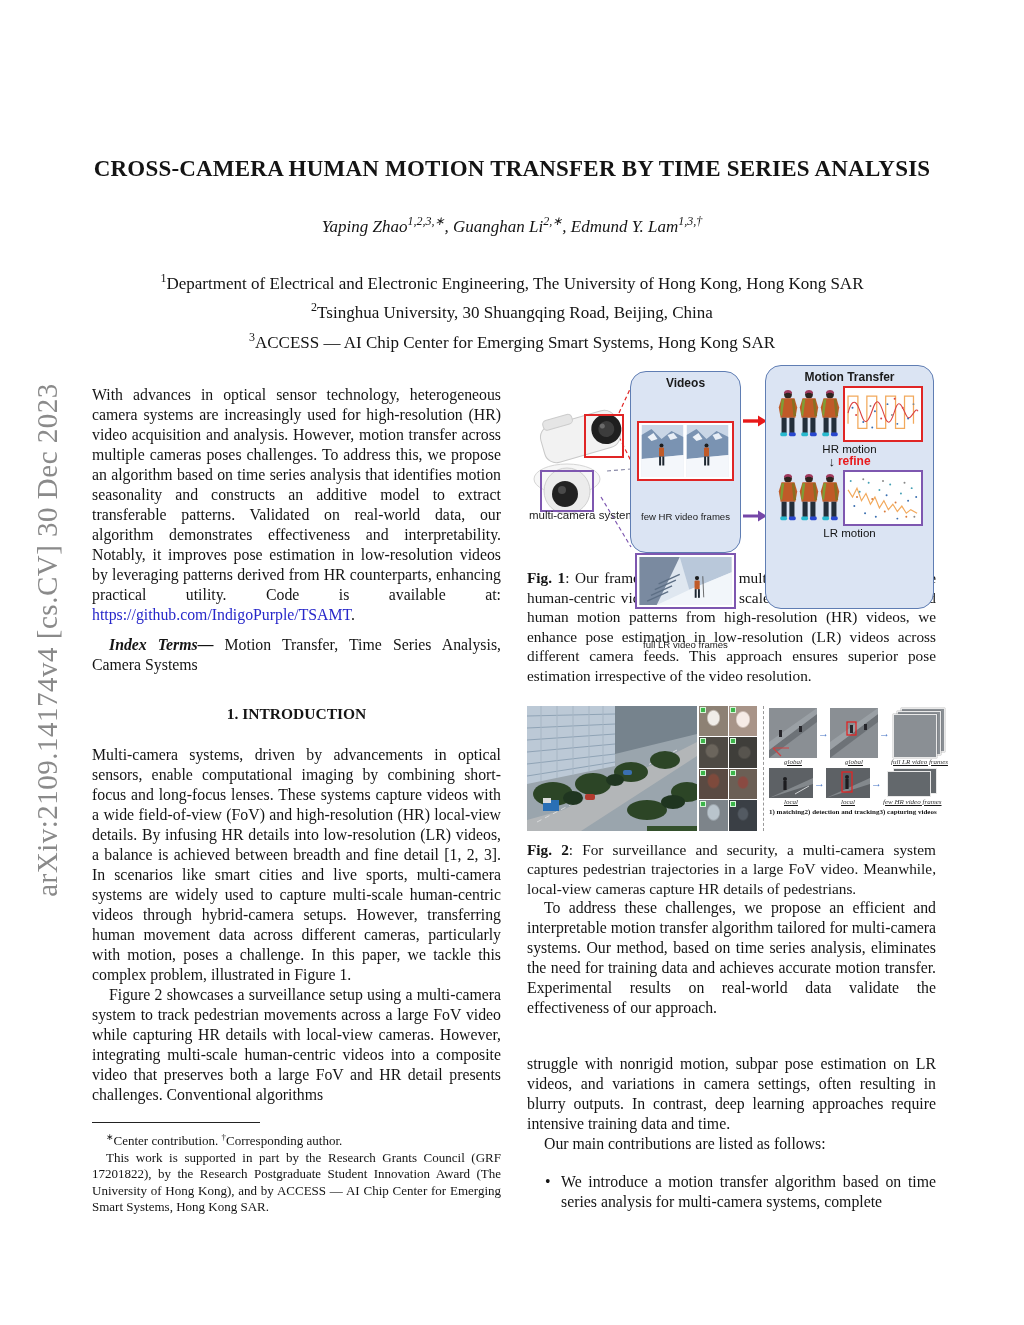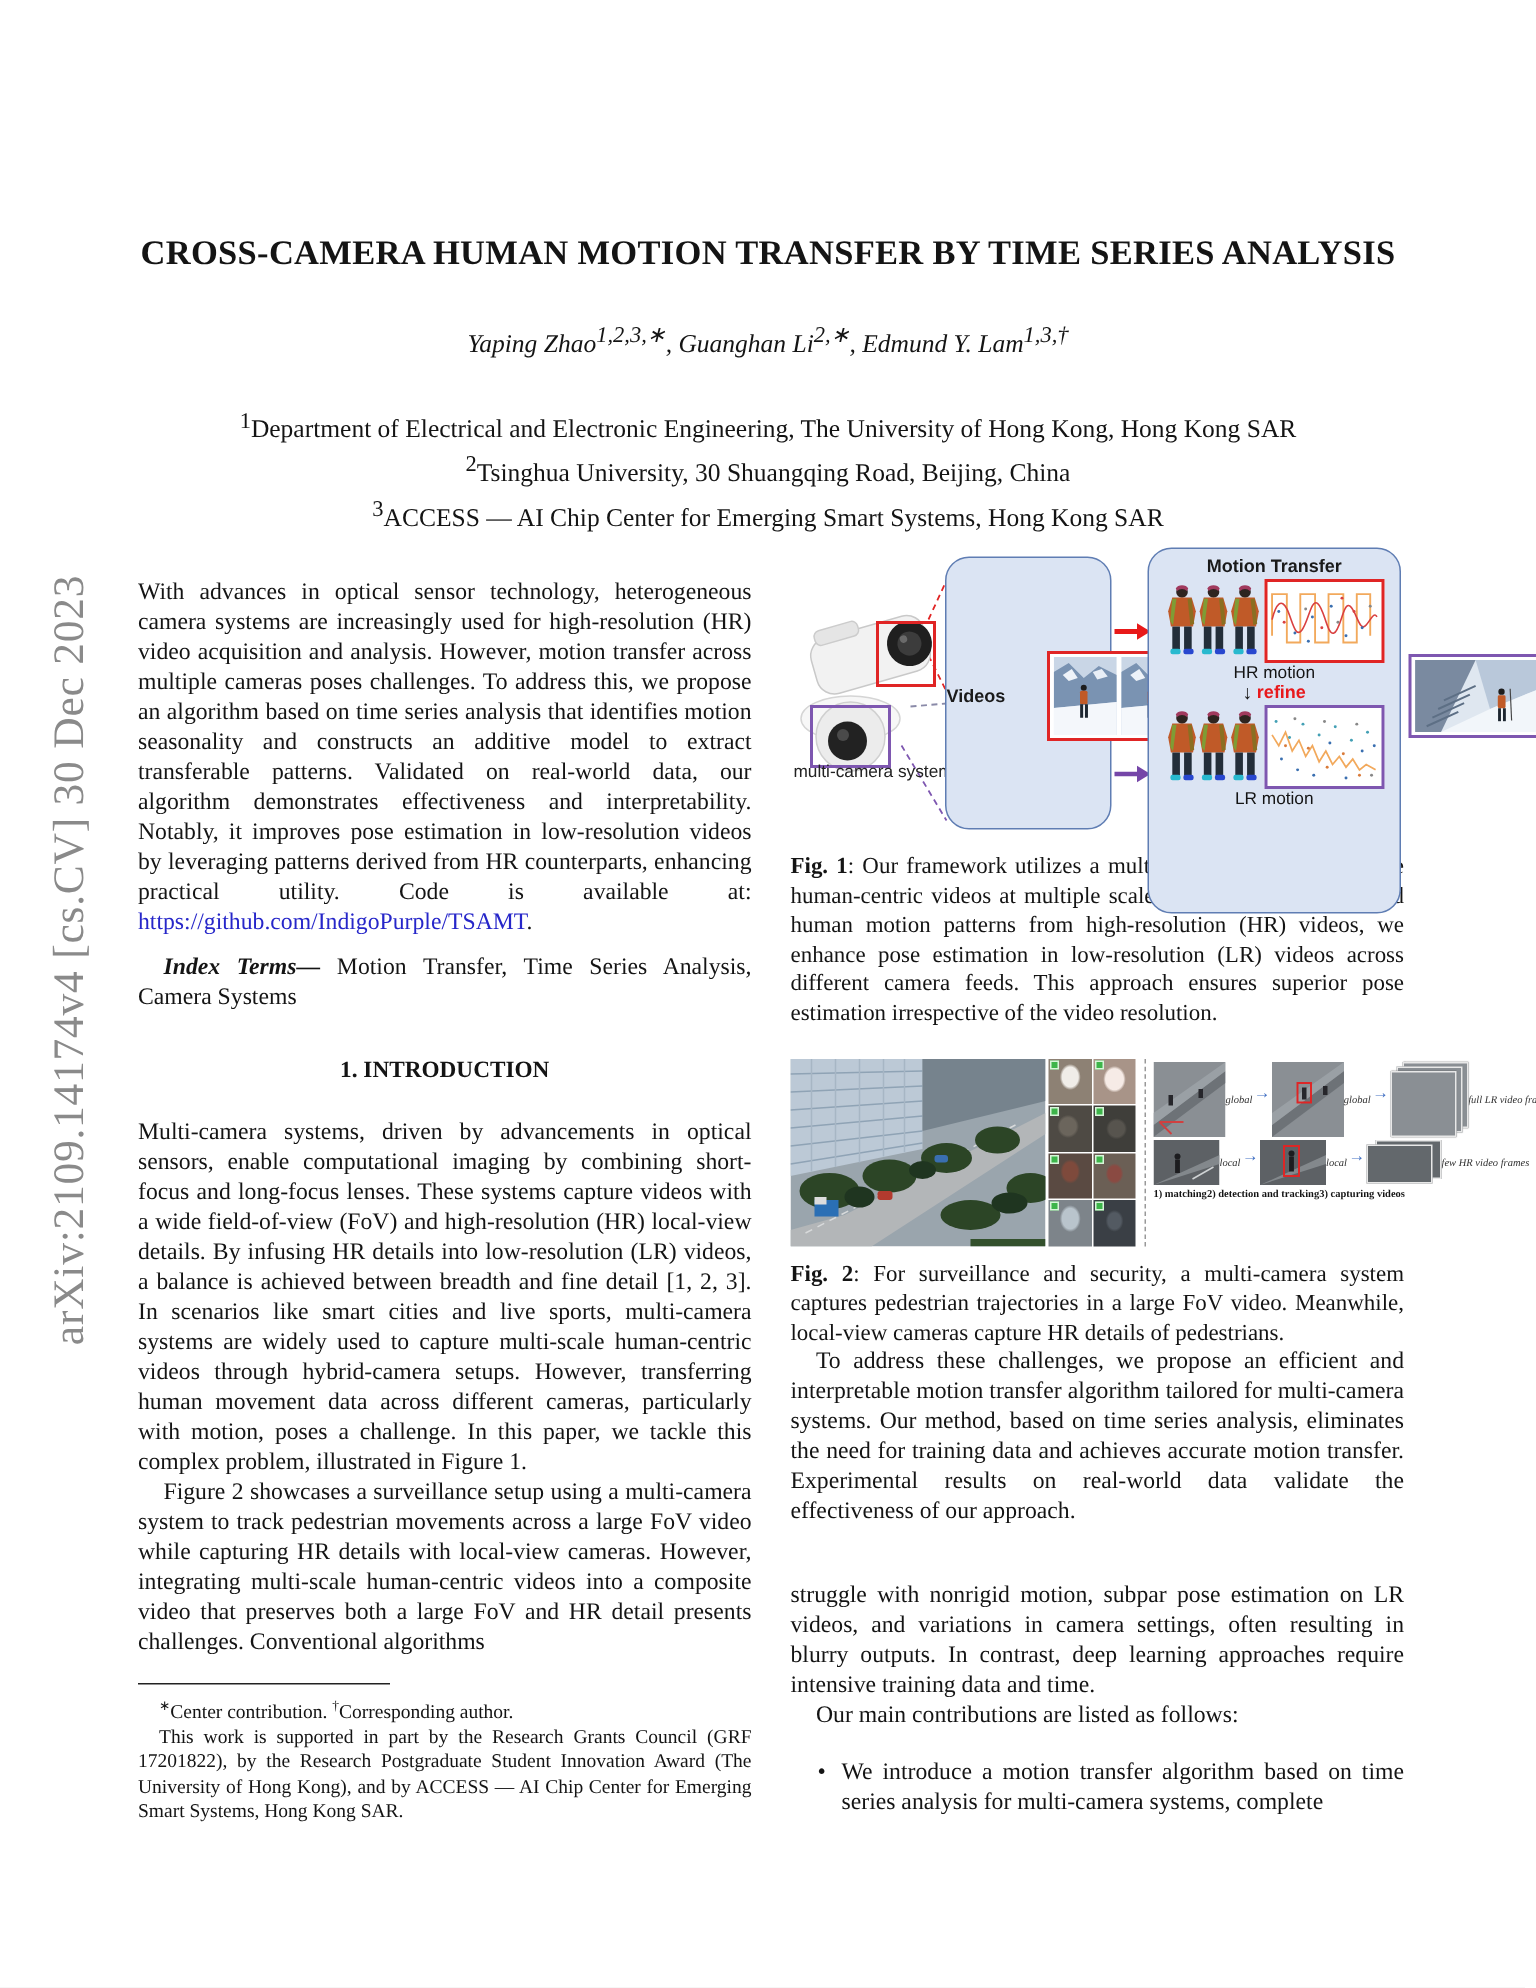--- a/index.html
+++ b/index.html
@@ -12,21 +12,21 @@
   
   .arxiv-strip {
     position:absolute; left:47px; top:640px;
     transform:translate(-50%,-50%) rotate(-90deg);
     white-space:nowrap; font-size:29px; color:#8a8a8a; letter-spacing:.5px;
   }
   
   .header { position:absolute; top:156px; left:80px; width:864px; text-align:center; }
   .title { font-weight:bold; font-size:23px; letter-spacing:.2px; }
   .authors { margin-top:32px; font-style:italic; font-size:17px; }
-  .authors sup, .affil sup { font-size:15px; }
+  .authors sup, .affil sup { font-size:12px; }
   .affils { margin-top:29px; font-size:17px; line-height:24px; }
   
   .col-left  { position:absolute; left:92px;  top:375px; width:409px; }
   .col-right { position:absolute; left:527px; top:363px; width:409px; }
   .sec-heading { text-align:center; font-weight:bold; font-size:15.5px; }
   .body-text { font-size:15.8px; line-height:20px; text-align:justify; }
   .body-text.ind { text-indent:17px; }
   .mt10{margin-top:10px;} .mt22{margin-top:22px;} .mt28{margin-top:28px;}
   a.code-link { color:#2626c9; text-decoration:none; }
   .idx-lead { font-weight:bold; font-style:italic; }
@@ -36,21 +36,21 @@
   .footnote-rule { width:168px; border-top:1px solid #222; margin-bottom:6px; }
   .footnote p { text-indent:14px; }
   .footnote sup { font-size:9px; }
   
   .figwrap { position:relative; background:#fff; }
   .fig-caption { margin-top:9px; font-size:15.3px; line-height:19.6px; text-align:justify; }
   .fig-caption b { font-weight:bold; }
   
   #fig1 { width:409px; height:196px; }
   .rbox { position:absolute; background:#dbe4f3; border:1.6px solid #5f7db3; border-radius:16px; }
-  #videos-box { left:103px; top:8px; width:111px; height:182px; display:flex; flex-direction:row; align-items:center;gap:28px; }
+  #videos-box { left:103px; top:8px; width:111px; height:182px; display:flex; flex-direction:column; align-items:center;gap:28px; }
   #mt-box { left:238px; top:2px; width:169px; height:244px; display:flex; flex-direction:column; align-items:center; }
   .boxtitle { font-family:"Liberation Sans", sans-serif; font-weight:bold; font-size:12px; margin-top:4px; color:#1a1a1a; }
   .hrframes { margin-top:3px; width:97px; height:60px; background:#fff; border:2px solid #e02525; display:flex; gap:2px; padding:2px; }
   .hrframes svg { width:43px; height:52px; }
   .lrframe { margin-top:3px; width:101px; height:56px; background:#fff; border:2px solid #7e57b0; padding:2px; }
   .lrframe svg { width:93px; height:48px; }
   .minilabel { font-family:"Liberation Sans", sans-serif; font-size:9.6px; margin-top:2px; color:#1a1a1a; white-space:nowrap; }
   .mt-row { display:flex; align-items:center; margin-top:2px; }
   .persons { display:flex; }
   .persons svg { width:24px; height:52px; margin-right:-3px; }
@@ -74,21 +74,21 @@
   .ped:nth-child(2){background:radial-gradient(ellipse at 50% 45%, #f6ebe6 0 30%, #a89488 38%);}
   .ped:nth-child(3){background:radial-gradient(ellipse at 45% 45%, #6b655c 0 24%, #4e4a44 32%);}
   .ped:nth-child(4){background:radial-gradient(ellipse at 55% 50%, #57544e 0 24%, #3f3e3a 32%);}
   .ped:nth-child(5){background:radial-gradient(ellipse at 50% 40%, #7e4a3c 0 24%, #5a4a42 32%);}
   .ped:nth-child(6){background:radial-gradient(ellipse at 50% 45%, #8a4a42 0 22%, #6b5f55 30%);}
   .ped:nth-child(7){background:radial-gradient(ellipse at 50% 40%, #b9c4cc 0 26%, #7d848a 34%);}
   .ped:nth-child(8){background:radial-gradient(ellipse at 50% 45%, #535a62 0 22%, #3a3f45 30%);}
   #fig2-pipe { position:absolute; left:236px; top:0; width:173px; height:125px;
     border-left:1px dashed #999; padding:2px 0 0 5px; font-family:"Liberation Sans", sans-serif; }
   .pipe-row { display:flex; align-items:center; }
-  .pipe-col { display:flex; flex-direction:row; align-items:center; }
+  .pipe-col { display:flex; flex-direction:column; align-items:center;text-decoration:underline; }
   .pipe-arrow { color:#4472c4; font-size:11px; padding:0 1px; margin-top:-8px; }
   .pipe-label { font-family:"Liberation Serif", serif; font-style:italic; font-size:7px; color:#333; white-space:nowrap; }
   .pipe-step { font-weight:bold; font-size:7px; font-family:"Liberation Serif", serif; white-space:nowrap; }
   .steps-row { display:flex; justify-content:space-between; margin-top:2px; padding-right:2px; }
   .stack { position:relative; width:52px; height:50px; }
   .stack div { position:absolute; width:44px; height:44px; background:#8a8f94; border:1px solid #e8e8e8; box-shadow:0 0 1px #555; }
   .stack div:nth-child(1){left:8px; top:0;} .stack div:nth-child(2){left:4px; top:3px;} .stack div:nth-child(3){left:0; top:6px;}
   .stack2 { position:relative; width:50px; height:30px; }
   .stack2 div { position:absolute; width:44px; height:26px; background:#63686c; border:1px solid #e8e8e8; }
   .stack2 div:nth-child(1){left:6px; top:0;} .stack2 div:nth-child(2){left:0; top:3px;}

